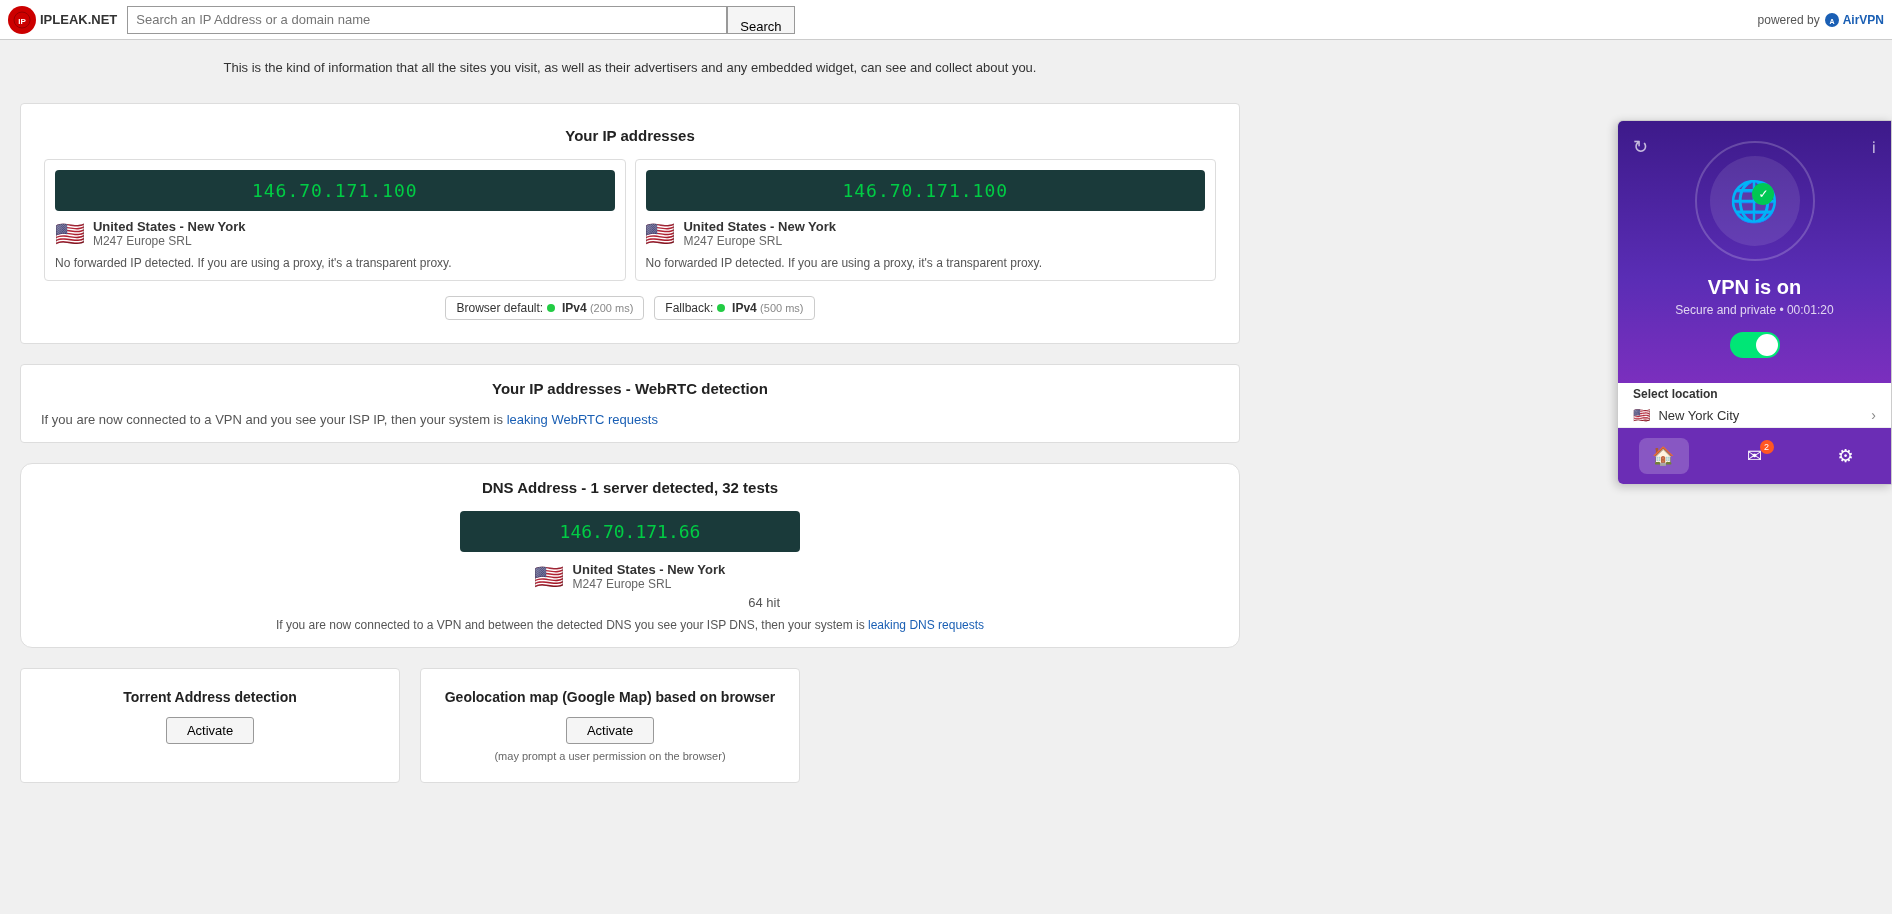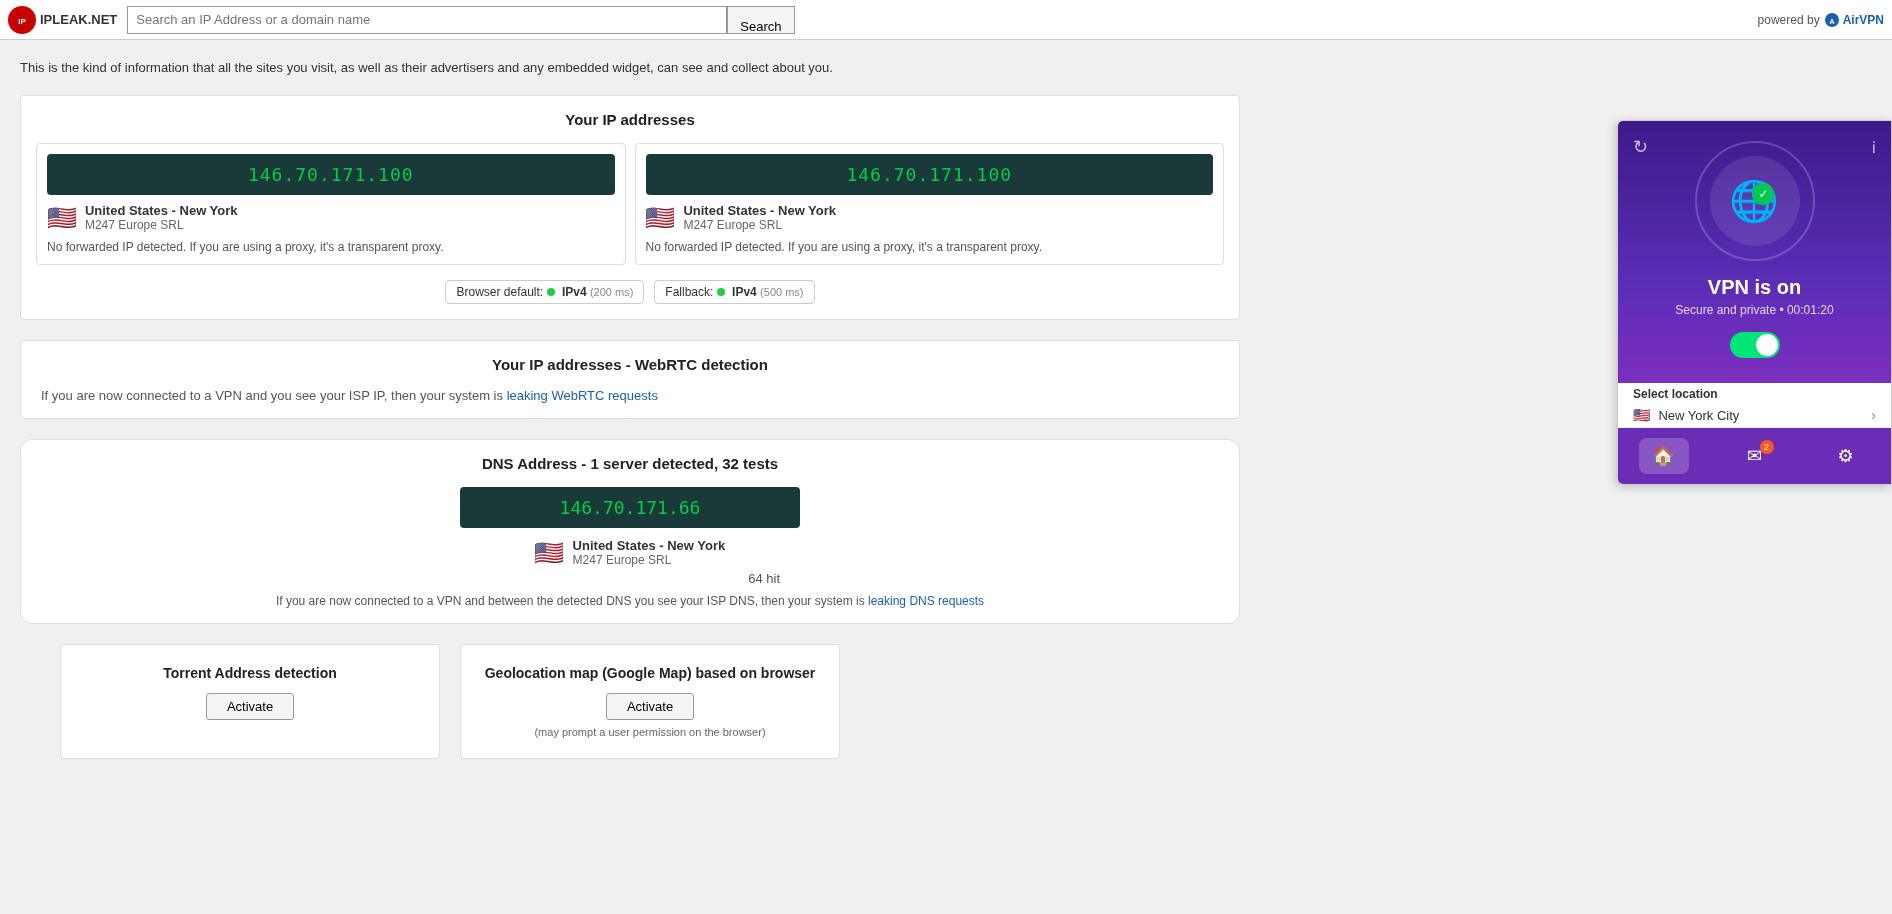--- a/index.html
+++ b/index.html
@@ -71,33 +71,33 @@
       font-weight: bold;
       font-size: 12px;
     }
 
     
     .main-content {
       padding: 20px;
       max-width: 1260px;
     }
     .subtitle {
-      text-align: left;
+      text-align: center;
       color: #333;
       font-size: 13px;
-      margin-bottom: 20px;
+      margin-bottom: 28px;
     }
 
     
     .section-card {
       background: #fff;
       border: 1px solid #ddd;
       border-radius: 4px;
       margin-bottom: 20px;
-      padding: 15px;
+      padding: 23px;
     }
     .section-title {
       text-align: center;
       font-size: 15px;
       font-weight: bold;
       margin-bottom: 15px;
       color: #222;
     }
     .ip-grid {
       display: grid;
@@ -234,21 +234,20 @@
       color: #1a5fb4;
       text-decoration: none;
     }
 
     
     .bottom-cards {
       display: grid;
       grid-template-columns: 1fr 1fr;
       gap: 20px;
       max-width: 780px;
-      margin-left: 40px;
     }
     .bottom-card {
       background: #fff;
       border: 1px solid #ddd;
       border-radius: 4px;
       padding: 20px;
       text-align: center;
     }
     .bottom-card-title {
       font-size: 14px;

